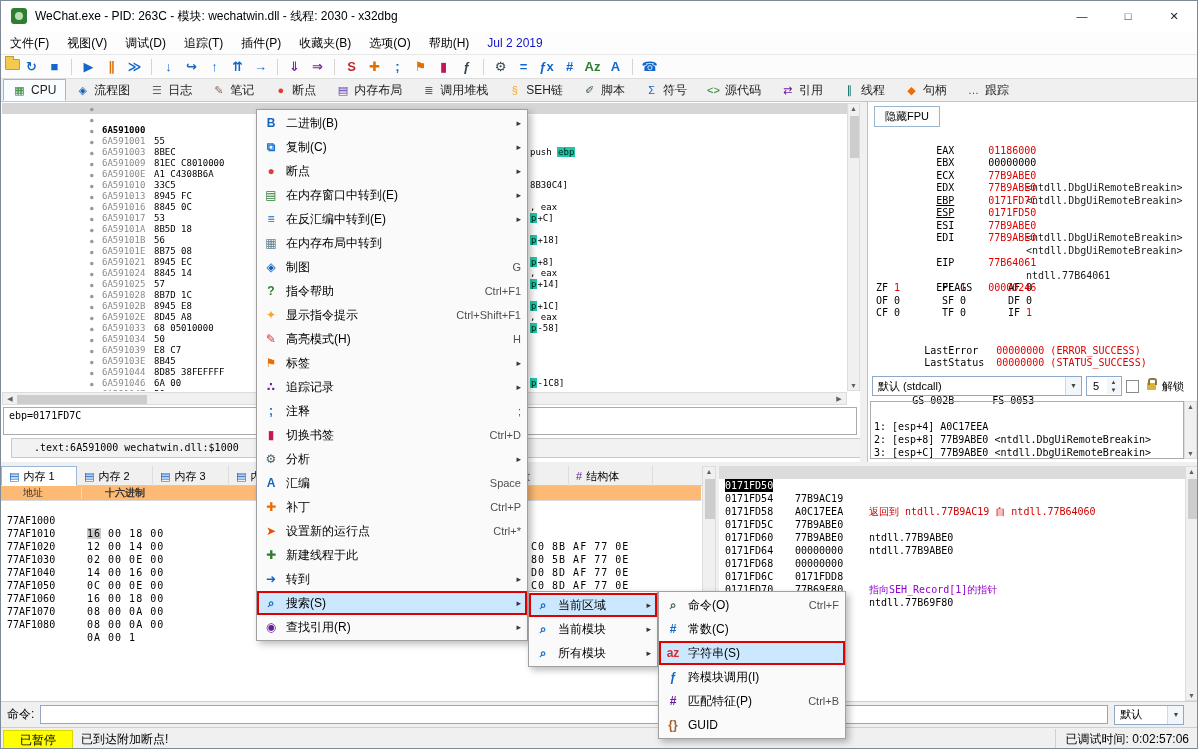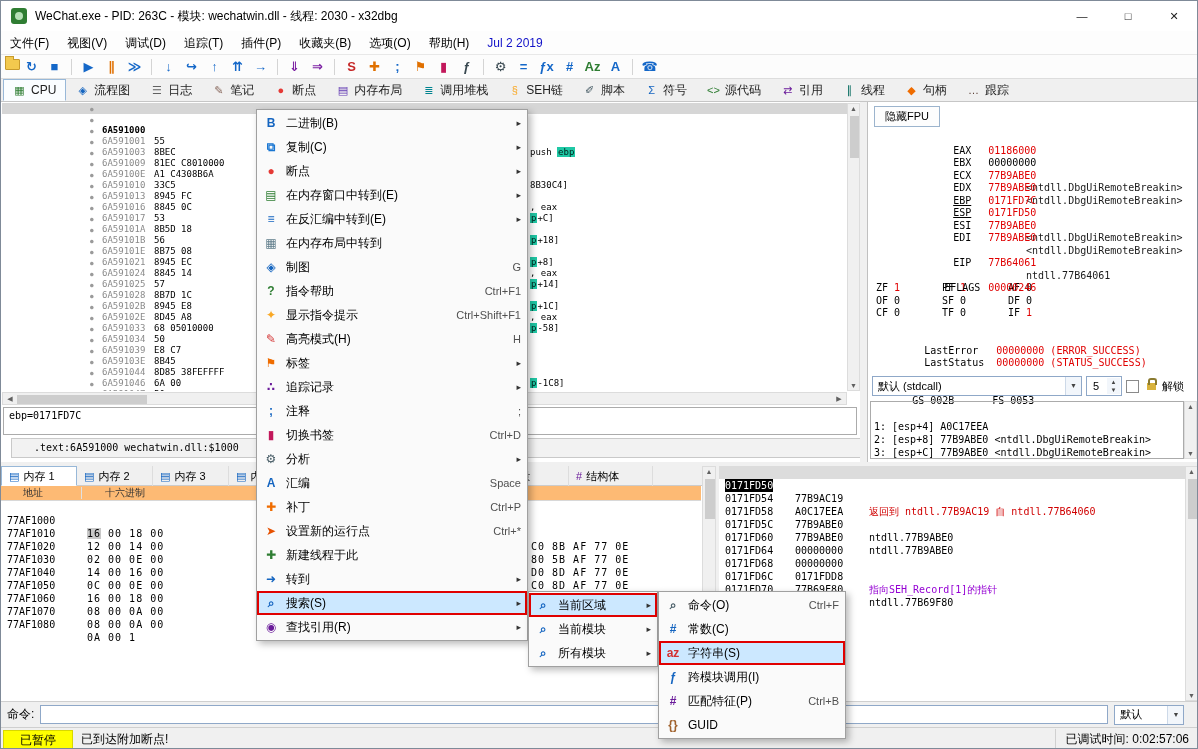--- a/index.html
+++ b/index.html
@@ -57,21 +57,21 @@
 
   .infobox { position:absolute; left:2px; top:406px; width:854px; height:28px; border:1px solid #ababab; font-size:10px; padding:2px 5px; background:#fff; }
   .modline { position:absolute; left:10px; top:437px; width:854px; height:20px; background:#f2f2f2; border:1px solid #c9c9c9; font-size:10px; padding:3px 22px; }
   .vsplit { position:absolute; left:859px; top:101px; width:7px; height:360px; background:#f0f0f0; }
 
   
   .regs { position:absolute; left:866px; top:101px; width:331px; height:360px; background:#fff; border-left:1px solid #c0c0c0; font-size:10px; }
   .btn { position:absolute; left:6px; top:4px; padding:2px 10px; font-size:11px; background:#fdfdfd; border:1px solid #9cb4cd; }
   .reglist { position:absolute; left:8px; top:30px; width:320px; font-family:"DejaVu Sans Mono","Liberation Mono",monospace; }
   .rrow { position:relative; height:12.5px; line-height:12.5px; white-space:pre; }
-  .rn { display:inline-block; width:52px;text-align:center; }
+  .rn { display:inline-block; width:52px; }
   .rrow.ul .rn { text-decoration:underline; }
   .rv.red, .fv.red, .red { color:#e00000; }
   .rx { position:absolute; left:150px; color:#1a1a1a; }
   .flags { width:230px; }
   .flag { display:inline-block; width:66px; height:12.5px; line-height:12.5px; }
   .rwide { display:inline-block; width:72px; }
   .seg { display:inline-block; width:80px; }
   .callconv { position:absolute; left:4px; top:273px; width:324px; height:22px; display:flex; align-items:center; gap:4px; }
   .combo { height:20px; border:1px solid #8fa8c8; background:#fff; font-size:11px; display:flex; align-items:center; padding-left:5px; position:relative; }
   .combo .arr { margin-left:auto; width:16px; text-align:center; font-size:7px; color:#444; background:#f2f6fb; align-self:stretch; line-height:18px; border-left:1px solid #cdd9e8; }
@@ -84,21 +84,21 @@
   .lock::before { content:""; position:absolute; top:-5px; left:1px; width:5px; height:5px; border:2px solid #8a7a30; border-bottom:none; border-radius:3px 3px 0 0; }
   .argsbox { position:absolute; left:2px; top:299px; width:314px; height:58px; border:1px solid #ababab; font-family:"DejaVu Sans Mono","Liberation Mono",monospace; font-size:10px; padding:18px 3px; }
   .argrow { height:13px; line-height:13px; white-space:pre; }
 
   
   .hsplit { position:absolute; left:0; top:461px; width:100%; height:4px; background:#f0f0f0; }
   .dumptabs { position:absolute; left:0; top:465px; width:718px; height:20px; background:#f0f0f0; border-bottom:1px solid #cccccc; display:flex; }
   .dtab { height:20px; display:flex; align-items:center; gap:4px; padding:0 7px; font-size:11px; border-right:1px solid #ddd; overflow:hidden; white-space:nowrap; }
   .dtab.active { background:#fff; border:1px solid #98b8d8; border-bottom:1px solid #fff; }
   .dumphead { position:absolute; left:0; top:485px; width:700px; height:15px; background:#fdba74; border-bottom:1px solid #d8d8d8; font-size:10px; color:#333; }
-  .dumphead .h1 { position:absolute; left:22px; } .dumphead .h2 { position:absolute; left:104px; }
+  .dumphead .h1 { position:absolute; left:22px; } .dumphead .h2 { position:absolute; left:104px;font-weight:bold; }
   .dumphead .cdiv { position:absolute; left:80px; top:1px; bottom:1px; width:1px; background:#e0e0e0; }
   .dump { position:absolute; left:0; top:500px; width:700px; height:200px; background:#fff; font-family:"DejaVu Sans Mono","Liberation Mono",monospace; font-size:10px; }
   .durow { position:relative; height:13px; line-height:13px; white-space:pre; }
   .duaddr { position:absolute; left:6px; color:#000; }
   .duleft { position:absolute; left:86px; letter-spacing:1px;text-align:center; }
   .dusel { background:#c8c8c8; }
   .dusel:empty { display:none; }
   .duright { position:absolute; left:530px; letter-spacing:1px; }
   .bsplit { position:absolute; left:715px; top:465px; width:3px; height:235px; background:#f0f0f0; }
   .stack { position:absolute; left:718px; top:465px; width:466px; height:235px; background:#fff; font-family:"DejaVu Sans Mono","Liberation Mono",monospace; font-size:10px; }

